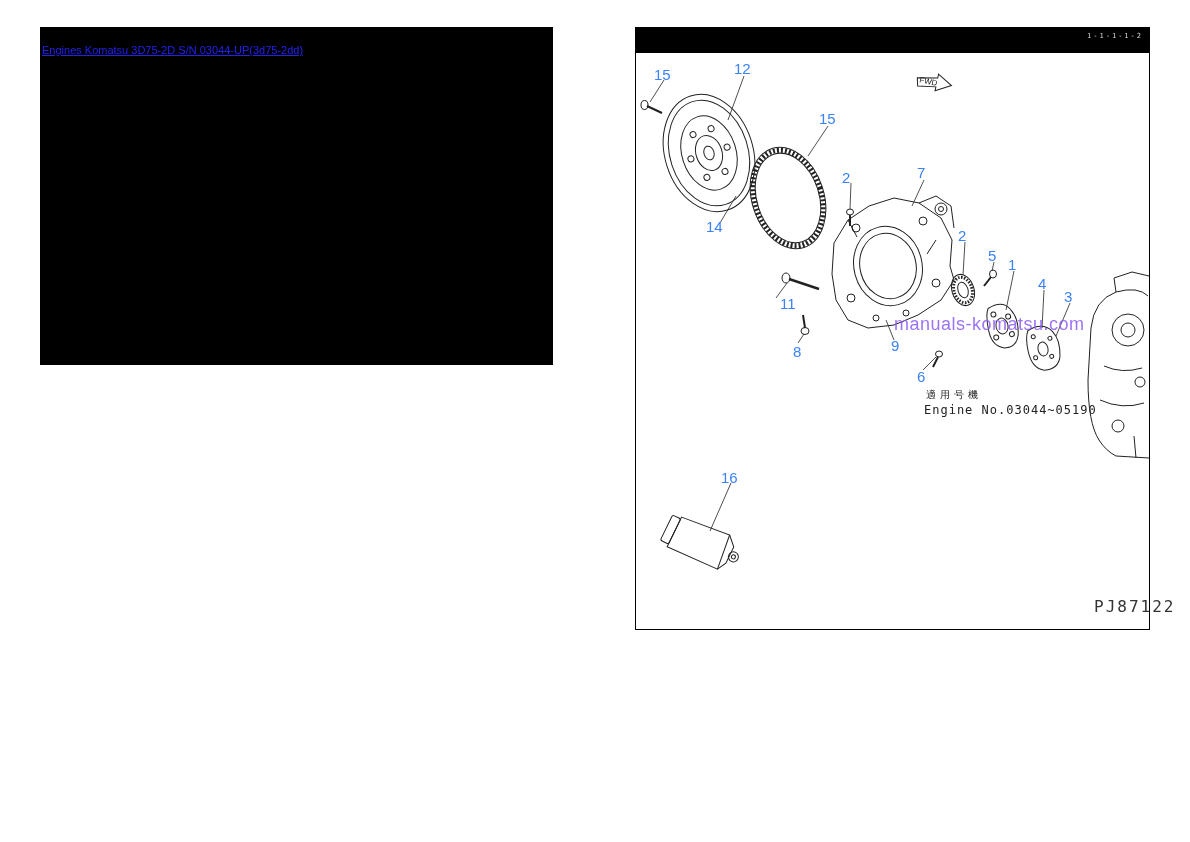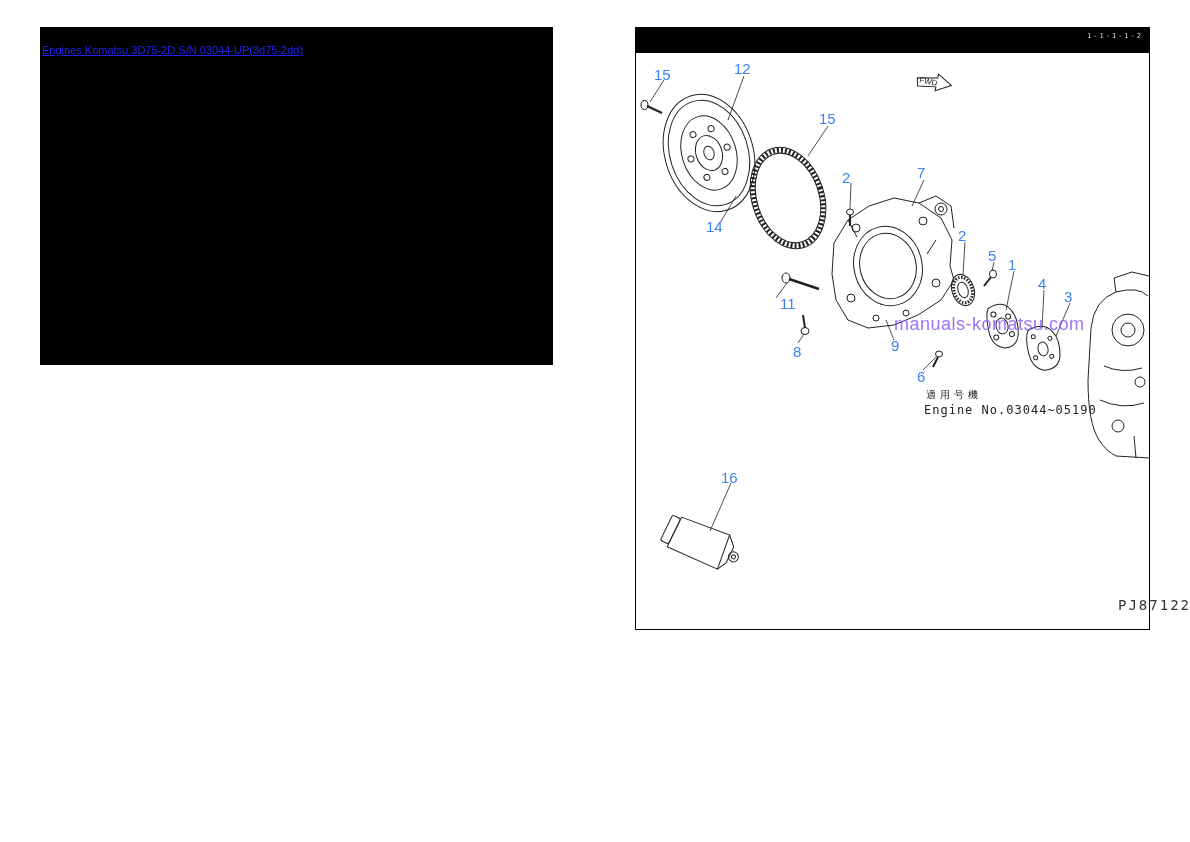--- a/index.html
+++ b/index.html
@@ -98,23 +98,23 @@
     position: absolute;
     left: 288px;
     top: 375px;
     font-size: 12px;
     letter-spacing: 1px;
     color: #222222;
     font-family: "DejaVu Sans Mono", monospace;
   }
   .drawing-number {
     position: absolute;
-    left: 482px;
+    left: 458px;
     top: 569px;
-    font-size: 14px;
+    font-size: 16px;
     letter-spacing: 2px;
     color: #333333;
     font-family: "DejaVu Sans Mono", monospace;
   }
 </style>
 </head>
 <body>
 
 <div class="stage">
 

